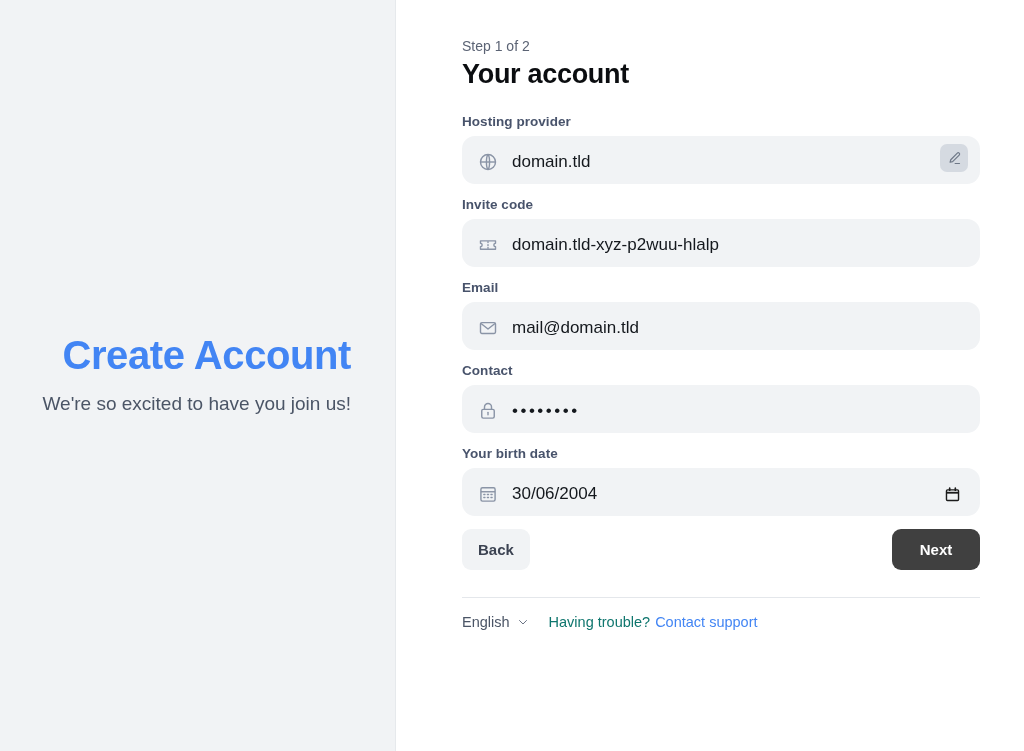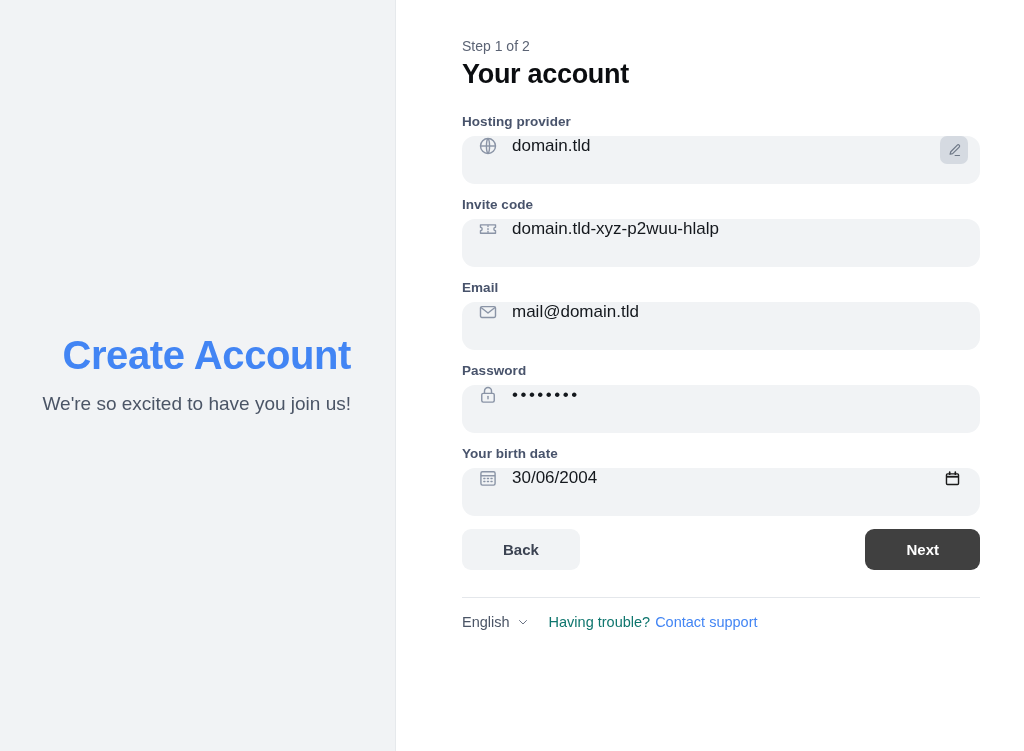--- a/index.html
+++ b/index.html
@@ -89,22 +89,22 @@
     margin-bottom: 7px;
     letter-spacing: 0.05px;
   }
 
   .input-box {
     position: relative;
     height: 48px;
     background: #f1f3f5;
     border-radius: 13px;
     display: flex;
-    align-items: flex-start;
-    padding: 0 12px 0 16px;
+    align-items: flex-end;
+    padding: 0 12px 12px 16px;
     margin-bottom: 13px;
   }
 
   .input-icon {
     width: 20px;
     height: 20px;
     flex: 0 0 20px;
     display: flex;
     align-items: center;
     justify-content: center;
@@ -185,21 +185,21 @@
   }
 
   .btn {
     border: none;
     border-radius: 9px;
     font-family: inherit;
     font-size: 15px;
     font-weight: bold;
     cursor: pointer;
     height: 41px;
-    padding: 0 41px;
+    padding: 0 16px;
   }
 
   .btn-back {
     background: #f1f3f5;
     color: #3c4352;
   }
 
   .btn-next {
     background: #404040;
     color: #ffffff;
@@ -294,21 +294,21 @@
           <svg width="20" height="20" viewBox="0 0 24 24" fill="none" stroke="currentColor" stroke-width="1.7" stroke-linejoin="round">
             <rect x="3" y="5.5" width="18" height="13" rx="1.6"></rect>
             <path d="m3.6 6.6 8.4 6.6 8.4-6.6"></path>
           </svg>
         </span>
         <span class="input-value">mail@domain.tld</span>
       </div>
     </div>
 
     <div class="field-block">
-      <div class="field-label">Password</div>
+      <div class="field-label">Contact</div>
       <div class="input-box">
         <span class="input-icon">
           <svg width="20" height="20" viewBox="0 0 24 24" fill="none" stroke="currentColor" stroke-width="1.7" stroke-linejoin="round">
             <rect x="4.5" y="10" width="15" height="10.5" rx="1.8"></rect>
             <path d="M7.8 10V7.2a4.2 4.2 0 0 1 8.4 0V10"></path>
             <path d="M12 13.6v3" stroke-linecap="round"></path>
           </svg>
         </span>
         <span class="input-value dots-value">••••••••</span>
       </div>

